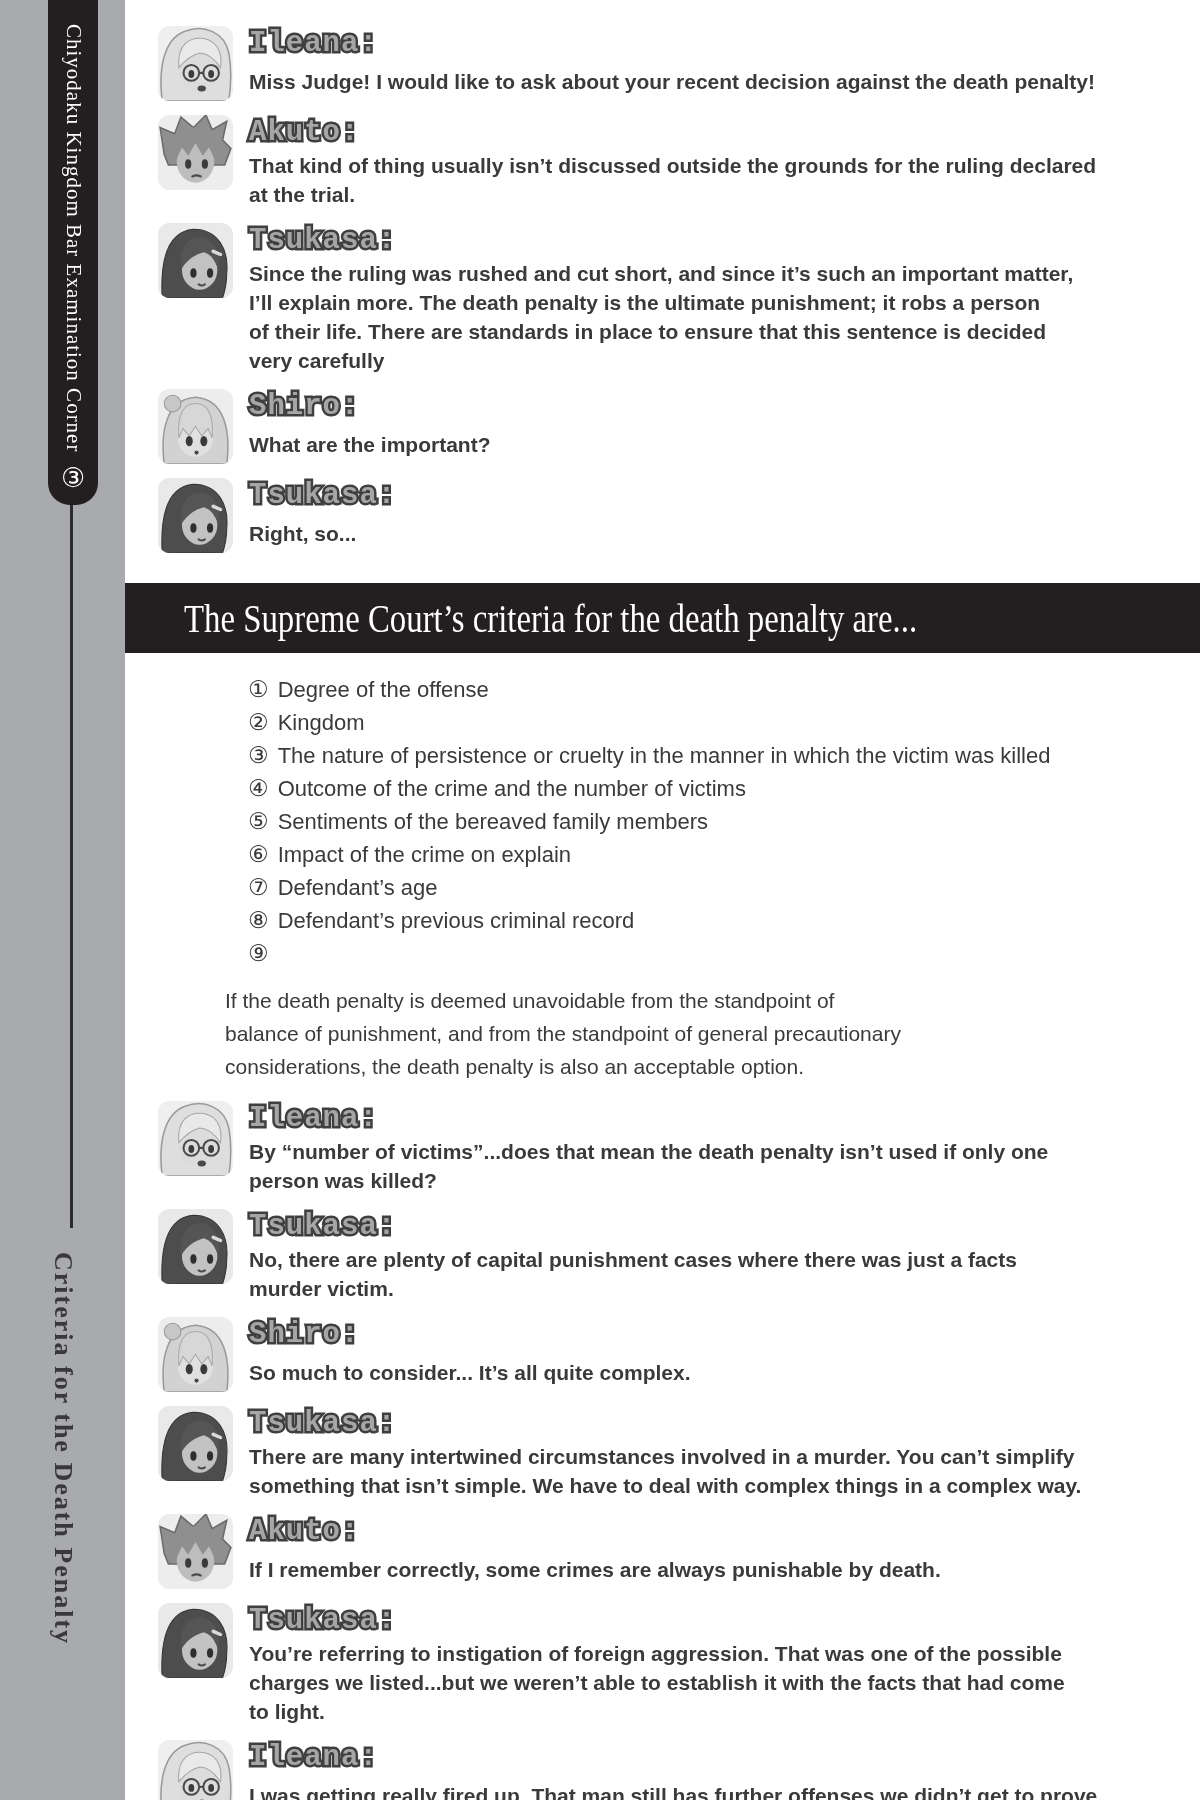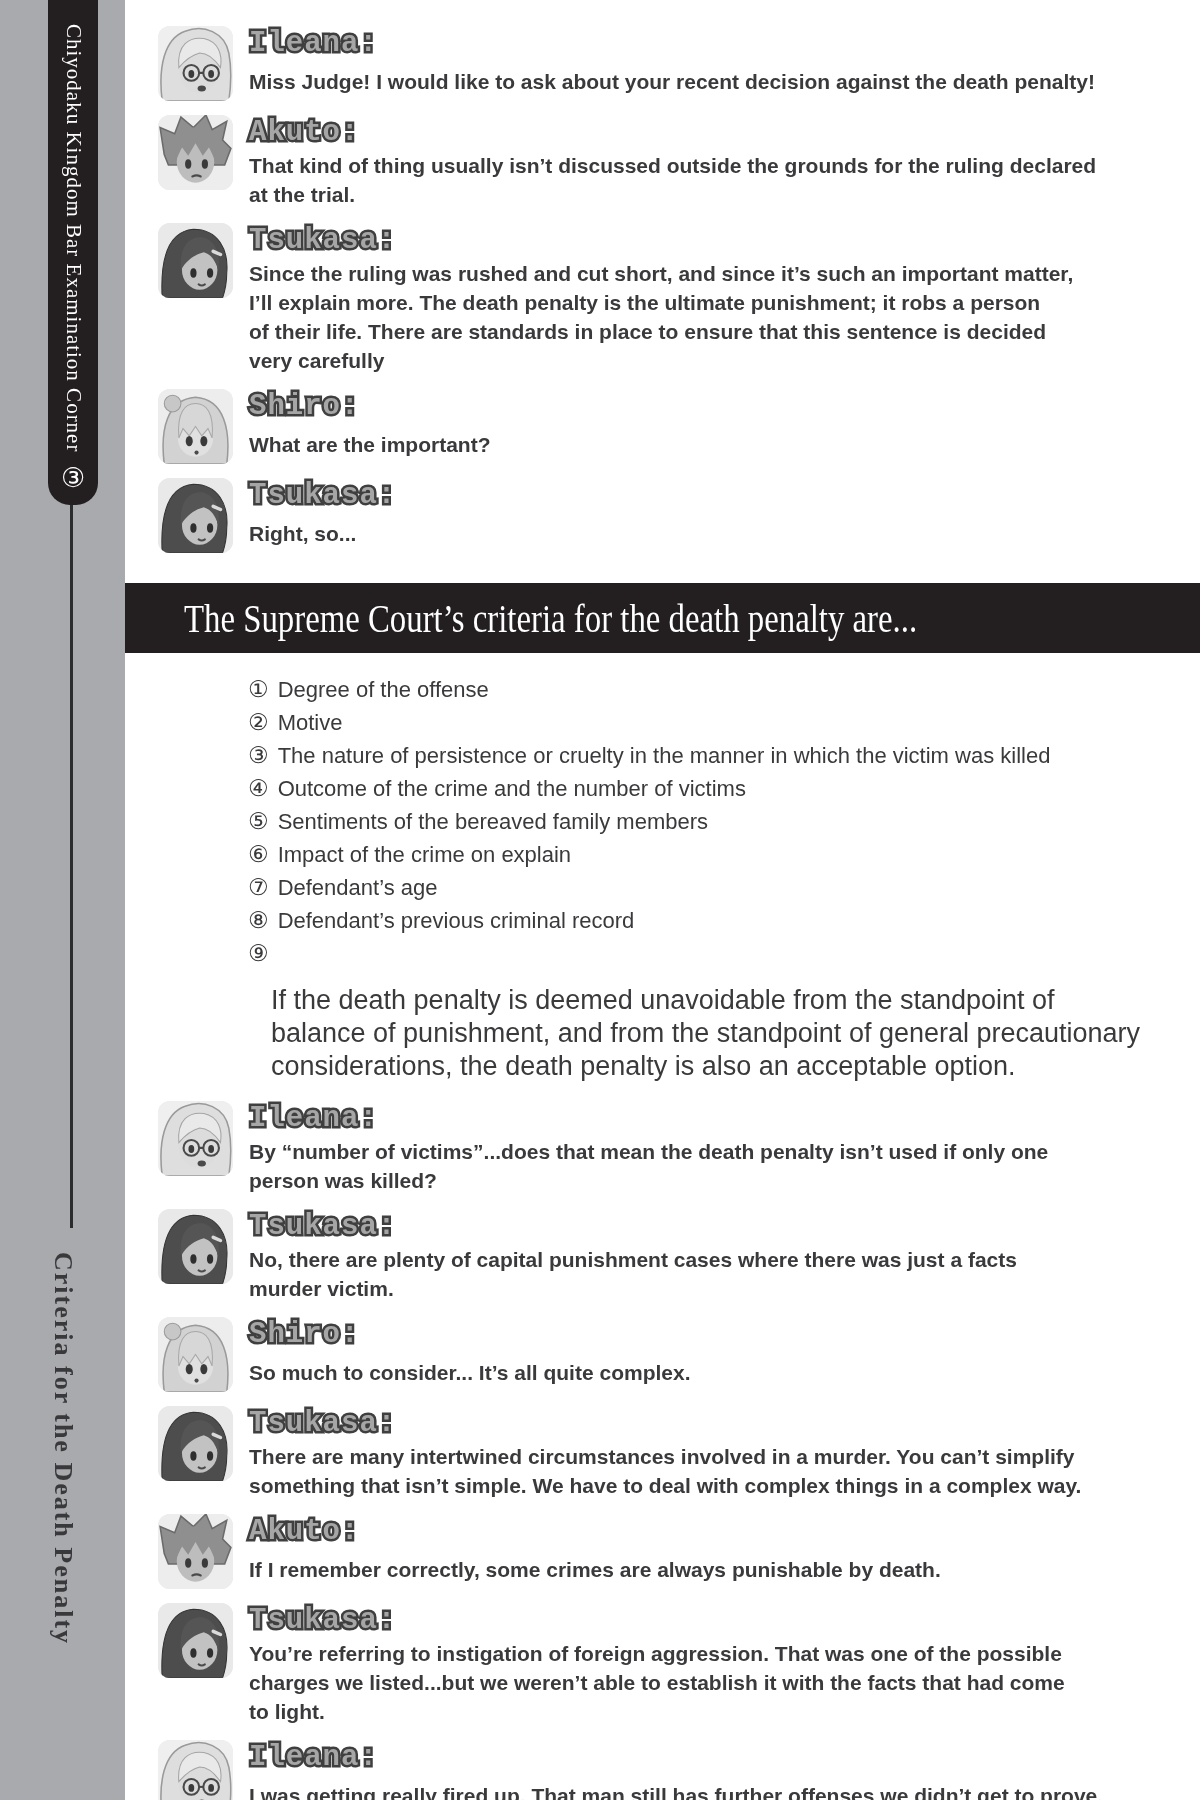--- a/index.html
+++ b/index.html
@@ -46,21 +46,21 @@
     margin:30px -30px 22px -33px;display:flex;align-items:center;
     padding-left:59px;}
   .banner span{display:inline-block;color:#ffffff;
     font-family:"Liberation Serif",serif;font-size:40px;white-space:nowrap;
     transform:scaleX(0.82);transform-origin:left center;}
   
   .criteria{margin-left:90px;}
   .crit-item{display:flex;gap:9px;align-items:baseline;
     font-size:22px;line-height:29px;margin-bottom:4px;}
   .crit-num{font-family:"DejaVu Sans",sans-serif;font-size:23px;}
-  .summary{margin:16px 0 18px 113px;font-size:27px;line-height:33px;
+  .summary{margin:16px 0 18px 67px;font-size:21px;line-height:33px;
     white-space:pre-line;max-width:960px;}
   .defs{position:absolute;width:0;height:0;overflow:hidden;}
 </style>
 </head>
 <body>
 
 <svg class="defs" aria-hidden="true">
   <symbol id="av-ileana" viewBox="0 0 72 72">
     <rect width="72" height="72" fill="#efefef"></rect>
     <path d="M4 72 C0 40 6 12 26 5 C44 -2 64 6 68 26 C71 42 70 58 68 72 Z" fill="#dedede" stroke="#9a9a9a" stroke-width="1.5"></path>
@@ -177,21 +177,21 @@
     <span>The Supreme Court’s criteria for the death penalty are...</span>
   </div>
 
   <div class="criteria">
     <div class="crit-item">
         <span class="crit-num">①</span>
         <span>Degree of the offense</span>
       </div>
     <div class="crit-item">
         <span class="crit-num">②</span>
-        <span>Motive</span>
+        <span>Kingdom</span>
       </div>
     <div class="crit-item">
         <span class="crit-num">③</span>
         <span>The nature of persistence or cruelty in the manner in which the victim was killed</span>
       </div>
     <div class="crit-item">
         <span class="crit-num">④</span>
         <span>Outcome of the crime and the number of victims</span>
       </div>
     <div class="crit-item">

